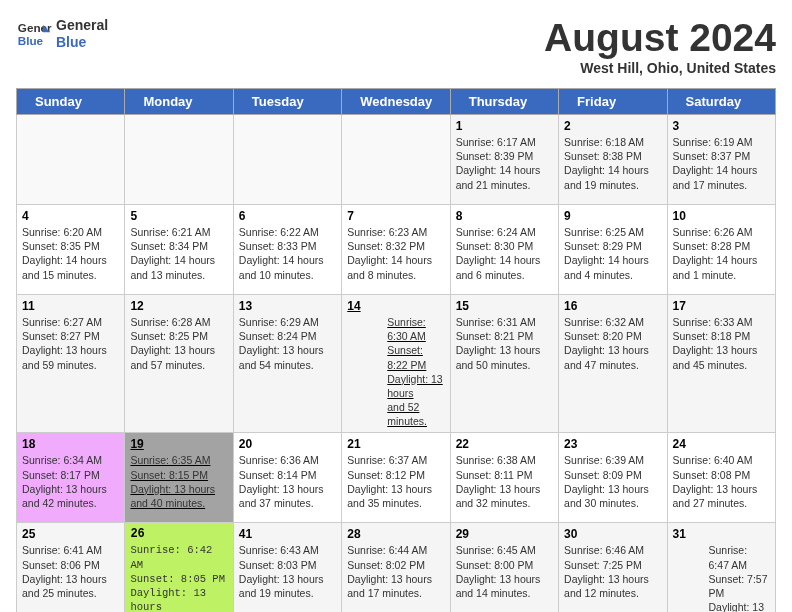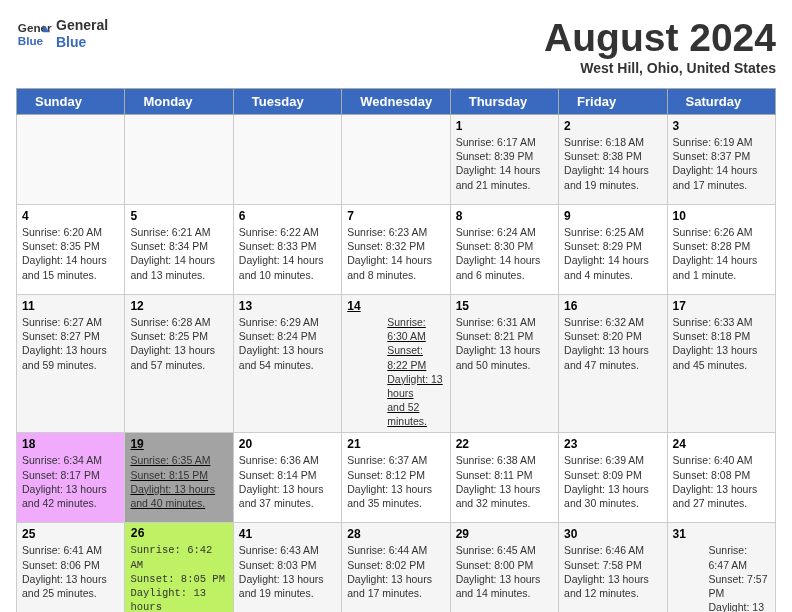--- a/index.html
+++ b/index.html
@@ -329,21 +329,21 @@
         <td style="background: rgb(245, 245, 245);">
           <div class="day-num">29</div>
           <div class="day-info" style="white-space: pre-line;">Sunrise: 6:45 AM
 Sunset: 8:00 PM
 Daylight: 13 hours
 and 14 minutes.</div>
         </td>
         <td style="background: rgb(245, 245, 245);">
           <div class="day-num">30</div>
           <div class="day-info" style="white-space: pre-line;">Sunrise: 6:46 AM
-Sunset: 7:58 PM
+Sunset: 7:25 PM
 Daylight: 13 hours
 and 12 minutes.</div>
         </td>
         <td style="background: rgb(245, 245, 245);">
           <div class="day-num">31</div>
           <div class="day-info" style="white-space: pre-line; margin-left: 36px;">Sunrise: 6:47 AM
 Sunset: 7:57 PM
 Daylight: 13 hours
 and 9 minutes.</div>
         </td>

